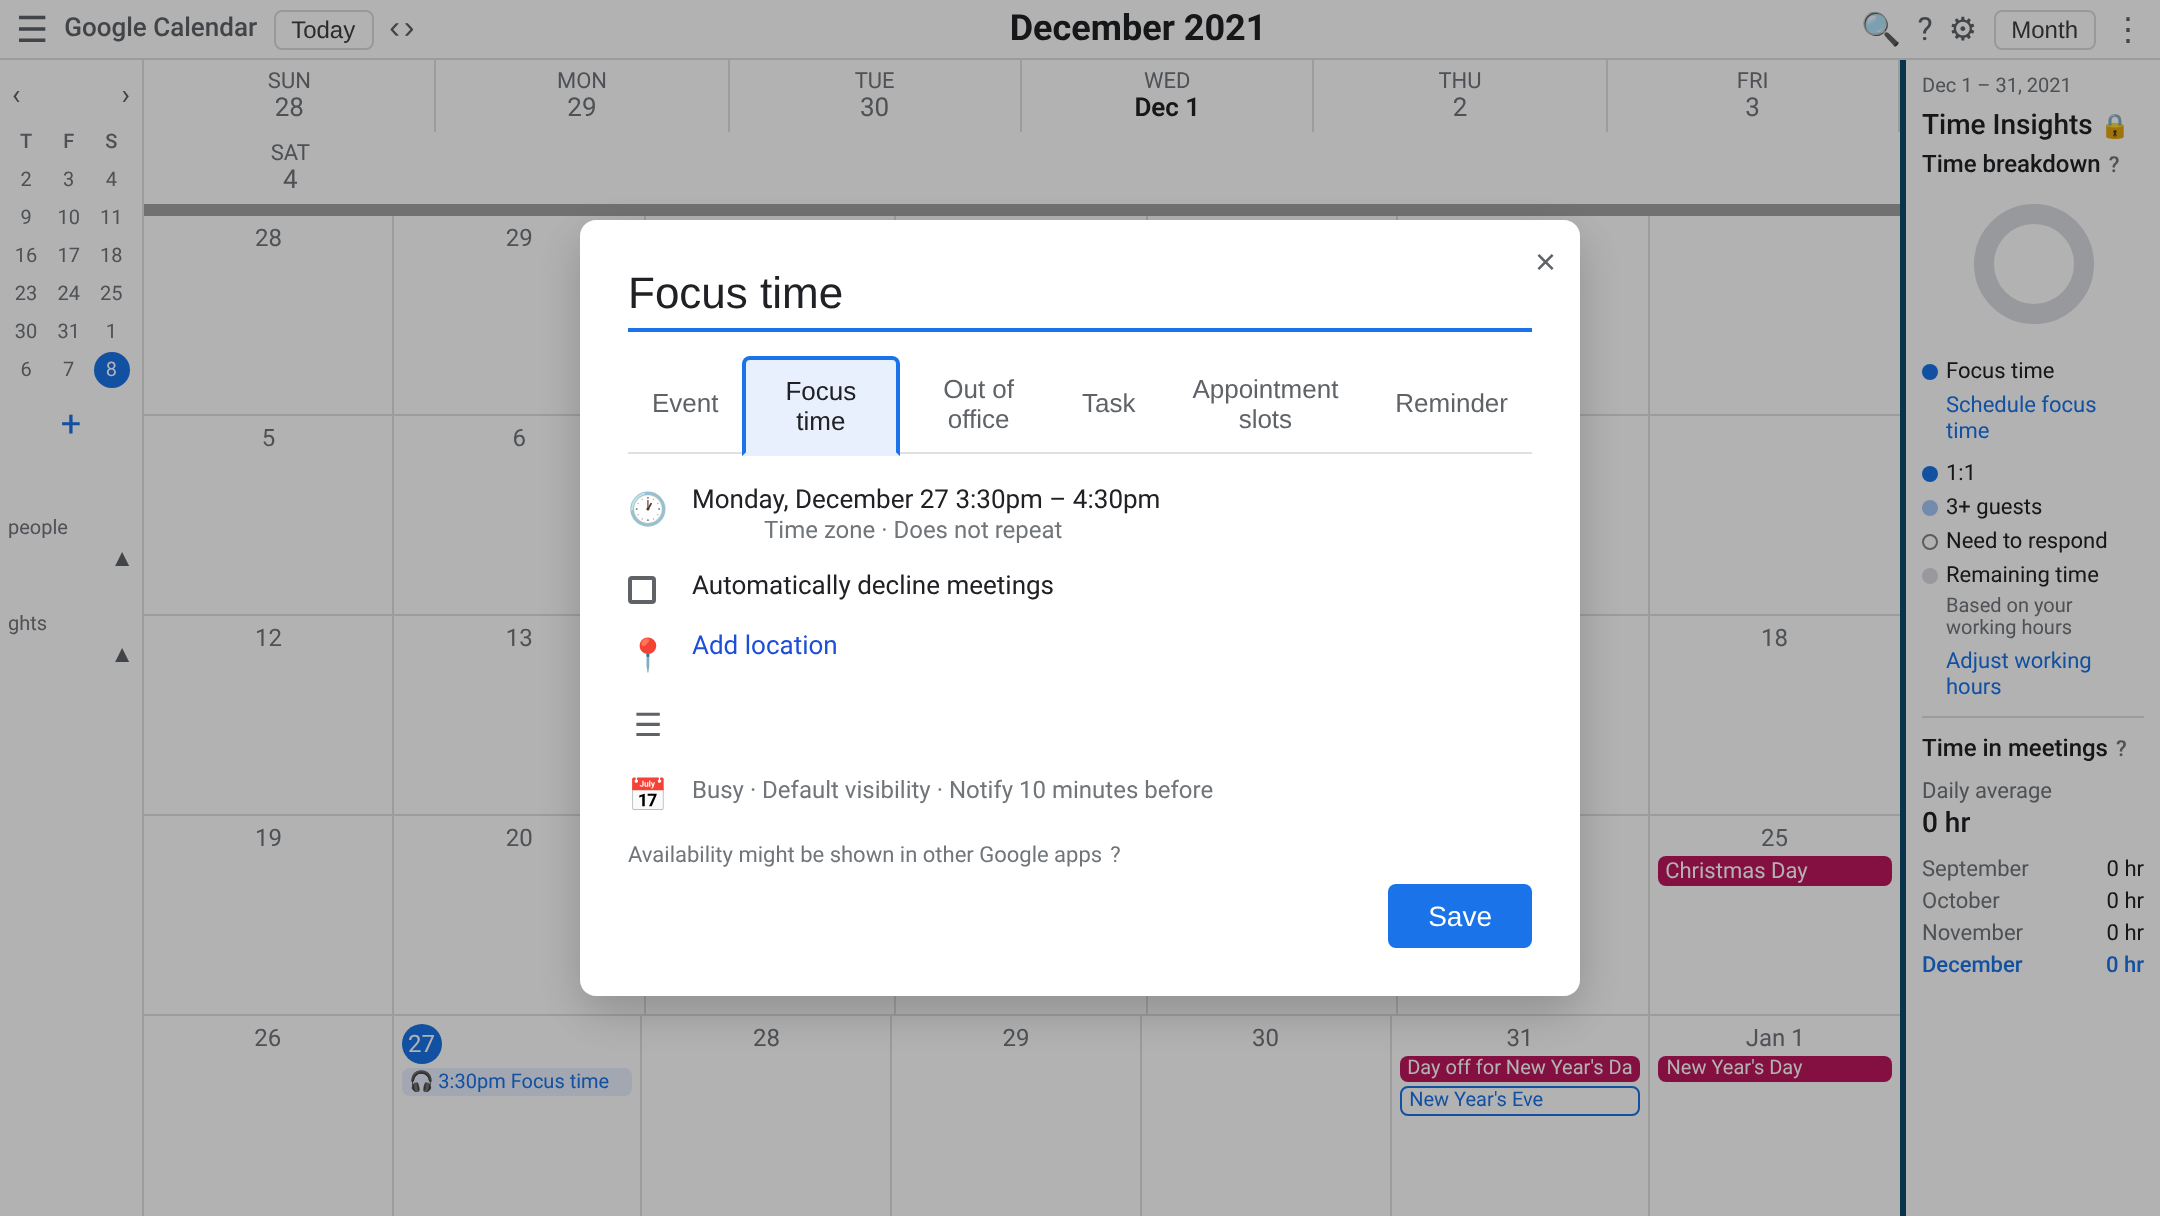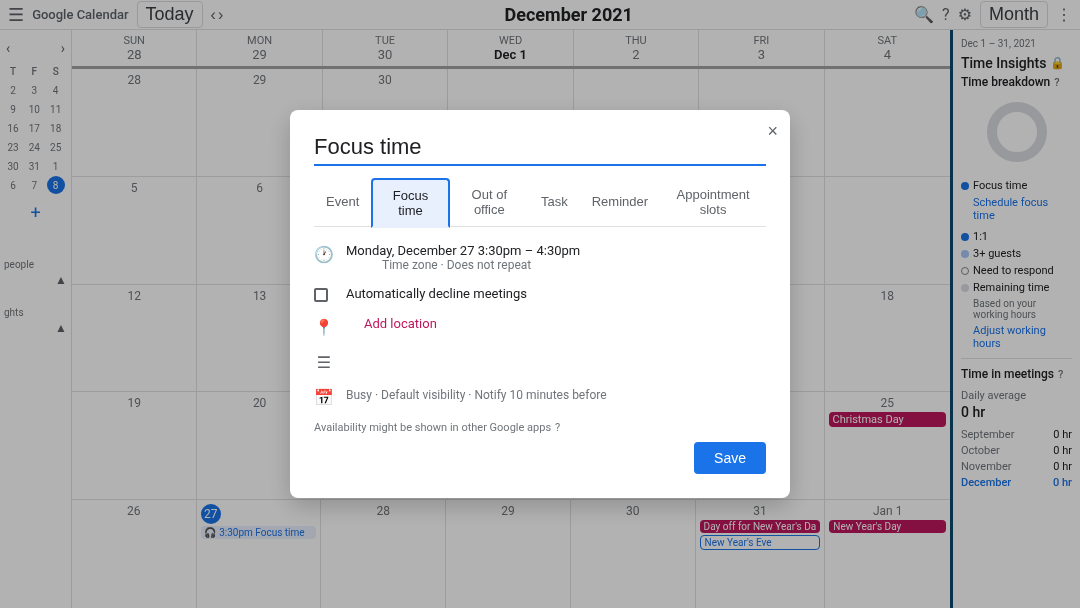--- a/index.html
+++ b/index.html
@@ -11,21 +11,21 @@
     .main-area { display: flex; flex: 1; overflow: hidden; }
     .left-panel { width: 72px; border-right: 1px solid #e0e0e0; flex-shrink: 0; display: flex; flex-direction: column; align-items: center; padding-top: 8px; }
     .mini-cal { width: 100%; padding: 0 4px; }
     .mini-cal-header { display: flex; align-items: center; justify-content: space-between; margin-bottom: 4px; }
     .mini-cal-arrow { cursor: pointer; color: #5f6368; font-size: 14px; padding: 2px; }
     .mini-cal-days { display: grid; grid-template-columns: repeat(3, 1fr); gap: 1px; }
     .mini-cal-day { text-align: center; font-size: 10px; color: #70757a; padding: 2px; cursor: pointer; border-radius: 50%; width: 18px; height: 18px; display: flex; align-items: center; justify-content: center; }
     .mini-cal-day.today { background: #1a73e8; color: #fff; border-radius: 50%; }
     .mini-cal-day.header { color: #70757a; font-weight: 500; }
     .calendar-area { flex: 1; display: flex; flex-direction: column; overflow: hidden; }
-    .day-headers { display: grid; grid-template-columns: repeat(7, 1fr); border-bottom: 3px solid #a3a3a3; }
+    .day-headers { display: grid; grid-template-columns: repeat(6, 1fr); border-bottom: 6px solid #a3a3a3; }
     .day-header { text-align: center; padding: 4px 0; color: #70757a; font-size: 11px; border-right: 1px solid #e0e0e0; }
     .day-header .day-num { font-size: 14px; font-weight: 400; }
     .calendar-rows { flex: 1; display: grid; grid-template-rows: repeat(5, 1fr); }
     .calendar-week { display: grid; grid-template-columns: repeat(7, 1fr); border-bottom: 1px solid #e0e0e0; }
     .calendar-cell { border-right: 1px solid #e0e0e0; padding: 4px; position: relative; min-height: 80px; }
     .cell-number { font-size: 12px; color: #70757a; text-align: center; margin-bottom: 2px; }
     .event-chip { border-radius: 4px; padding: 1px 4px; font-size: 11px; margin-bottom: 2px; cursor: pointer; display: flex; align-items: center; gap: 2px; white-space: nowrap; overflow: hidden; }
     .event-chip.green { background: #be185d; color: #fff; }
     .event-chip.focus { background: #e8f0fe; color: #1a73e8; }
     .right-panel { width: 130px; border-left: 3px solid #0c4a6e; flex-shrink: 0; padding: 8px; overflow-y: auto; }
@@ -59,34 +59,34 @@
     .modal-title-input { width: 100%; border: none; border-bottom: 2px solid #1a73e8; font-size: 22px; color: #202124; margin-bottom: 12px; padding-bottom: 4px; outline: none; }
     .modal-tabs { display: flex; gap: 0; margin-bottom: 16px; border-bottom: 1px solid #e0e0e0; }
     .modal-tab { padding: 8px 12px; font-size: 13px; color: #5f6368; cursor: pointer; border: none; background: none; border-bottom: 2px solid transparent; margin-bottom: -1px; }
     .modal-tab.active { color: #1a73e8; border-bottom: 2px solid #1a73e8; background: #e8f0fe; border-radius: 4px 4px 0 0; }
     .modal-row { display: flex; align-items: flex-start; gap: 12px; margin-bottom: 14px; }
     .modal-row-icon { color: #5f6368; font-size: 16px; margin-top: 2px; flex-shrink: 0; width: 20px; text-align: center; }
     .modal-row-content { flex: 1; }
     .modal-row-title { font-size: 13px; color: #202124; }
     .modal-row-subtitle { font-size: 12px; color: #70757a; margin-left: 36px; }
     .modal-checkbox { width: 14px; height: 14px; border: 2px solid #5f6368; border-radius: 2px; flex-shrink: 0; }
-    .modal-placeholder { font-size: 13px; color: #be185d; margin-left: 18px; }
+    .modal-placeholder { font-size: 13px; color: #1d4ed8; }
     .modal-user { display: flex; align-items: center; gap: 6px; font-size: 13px; color: #202124; }
     .user-dot { width: 10px; height: 10px; border-radius: 50%; background: #1a73e8; flex-shrink: 0; }
     .modal-user-sub { font-size: 12px; color: #70757a; margin-top: 2px; }
     .modal-hint { font-size: 11px; color: #70757a; display: flex; align-items: center; gap: 4px; }
     .modal-actions { display: flex; justify-content: flex-end; margin-top: 8px; }
     .save-btn { background: #1a73e8; color: #fff; border: none; border-radius: 4px; padding: 8px 20px; font-size: 14px; cursor: pointer; font-weight: 500; }
 
     
     .tb-left { display: flex; align-items: center; gap: 8px; }
     .tb-center { flex: 1; display: flex; align-items: center; justify-content: center; }
     .tb-title { font-size: 18px; color: #202124; font-weight: 700; }
     .tb-right { display: flex; align-items: center; gap: 8px; }
-    .tb-btn { background: none; border: 1px solid #dadce0; border-radius: 4px; padding: 2px 8px; font-size: 18px; cursor: pointer; color: #3c4043; }
+    .tb-btn { background: none; border: 1px solid #dadce0; border-radius: 4px; padding: 2px 8px; font-size: 12px; cursor: pointer; color: #3c4043; }
     .tb-icon { color: #5f6368; font-size: 16px; cursor: pointer; }
     .tb-nav { display: flex; gap: 2px; }
     .tb-nav-btn { background: none; border: none; cursor: pointer; color: #5f6368; font-size: 16px; }
   </style>
 </head>
 <body>
 
 <div class="app-container">
   <div class="top-bar">
     <div class="tb-left">
@@ -395,22 +395,22 @@
 <div class="modal-overlay">
   <div class="modal">
     <button class="modal-close">×</button>
     <input class="modal-title-input" type="text" value="Focus time" style="">
 
     <div class="modal-tabs">
       <button class="modal-tab">Event</button>
       <button class="modal-tab active" style="border:2px solid #1a73e8;border-bottom:2px solid transparent;color:#202124;font-weight:500;border-radius:4px 4px 0 0;background:#e8f0fe;margin-bottom:-2px;">Focus time</button>
       <button class="modal-tab">Out of office</button>
       <button class="modal-tab">Task</button>
+      <button class="modal-tab">Appointment slots</button>
       <button class="modal-tab">Reminder</button>
-      <button class="modal-tab">Appointment slots</button>
     </div>
 
     <div class="modal-row">
       <div class="modal-row-icon">🕐</div>
       <div class="modal-row-content">
         <div class="modal-row-title">Monday, December 27   3:30pm – 4:30pm</div>
         <div class="modal-row-subtitle">Time zone · Does not repeat</div>
       </div>
     </div>
 

